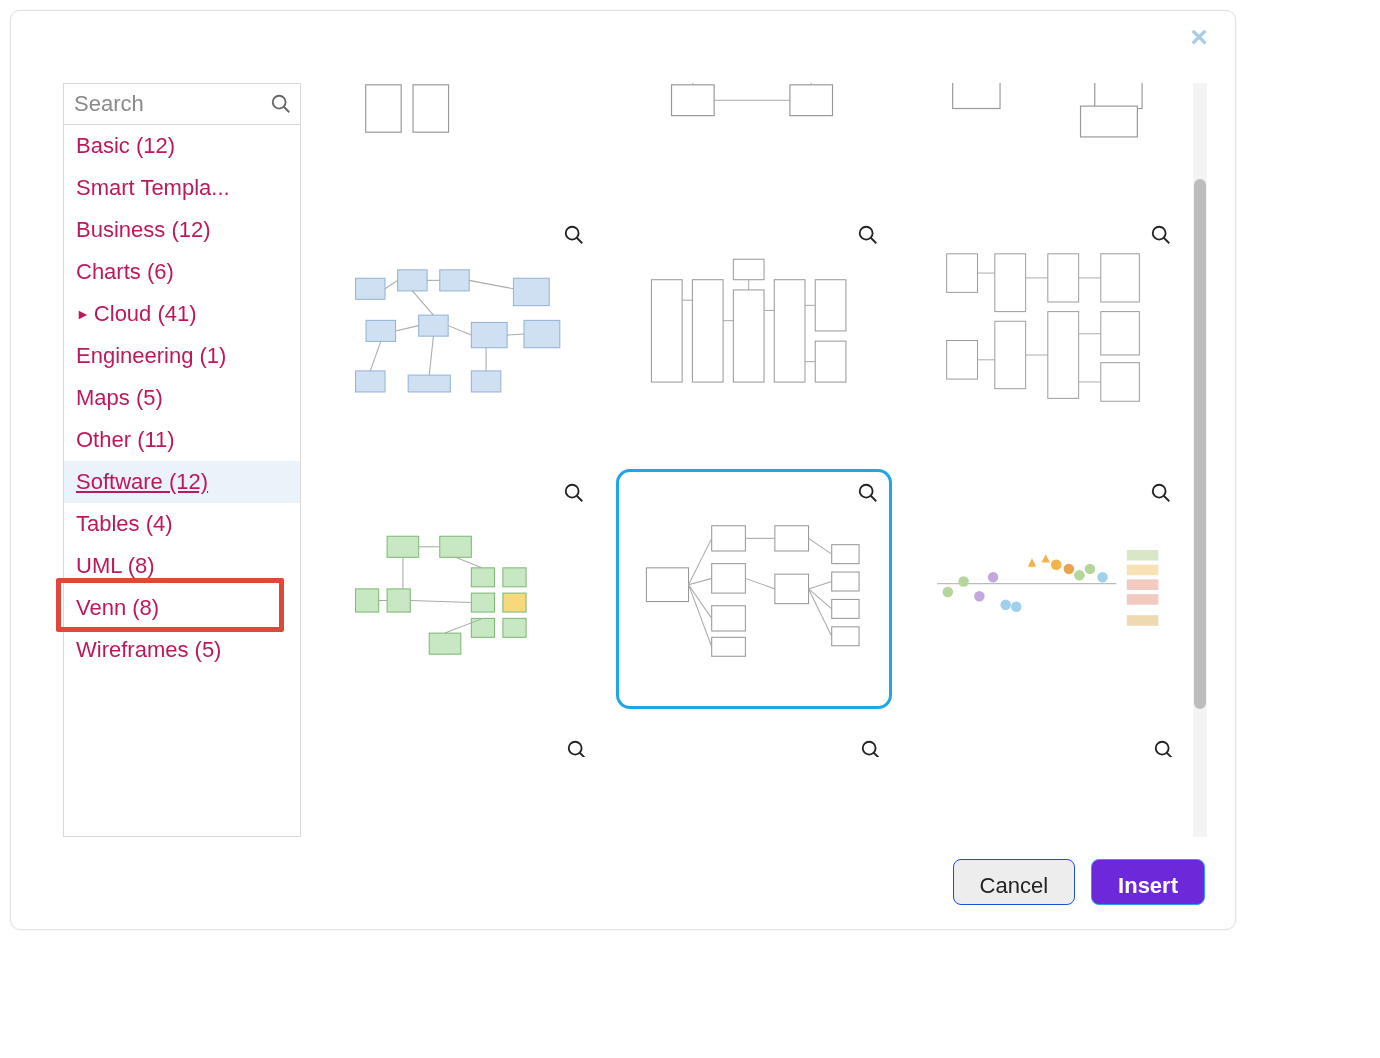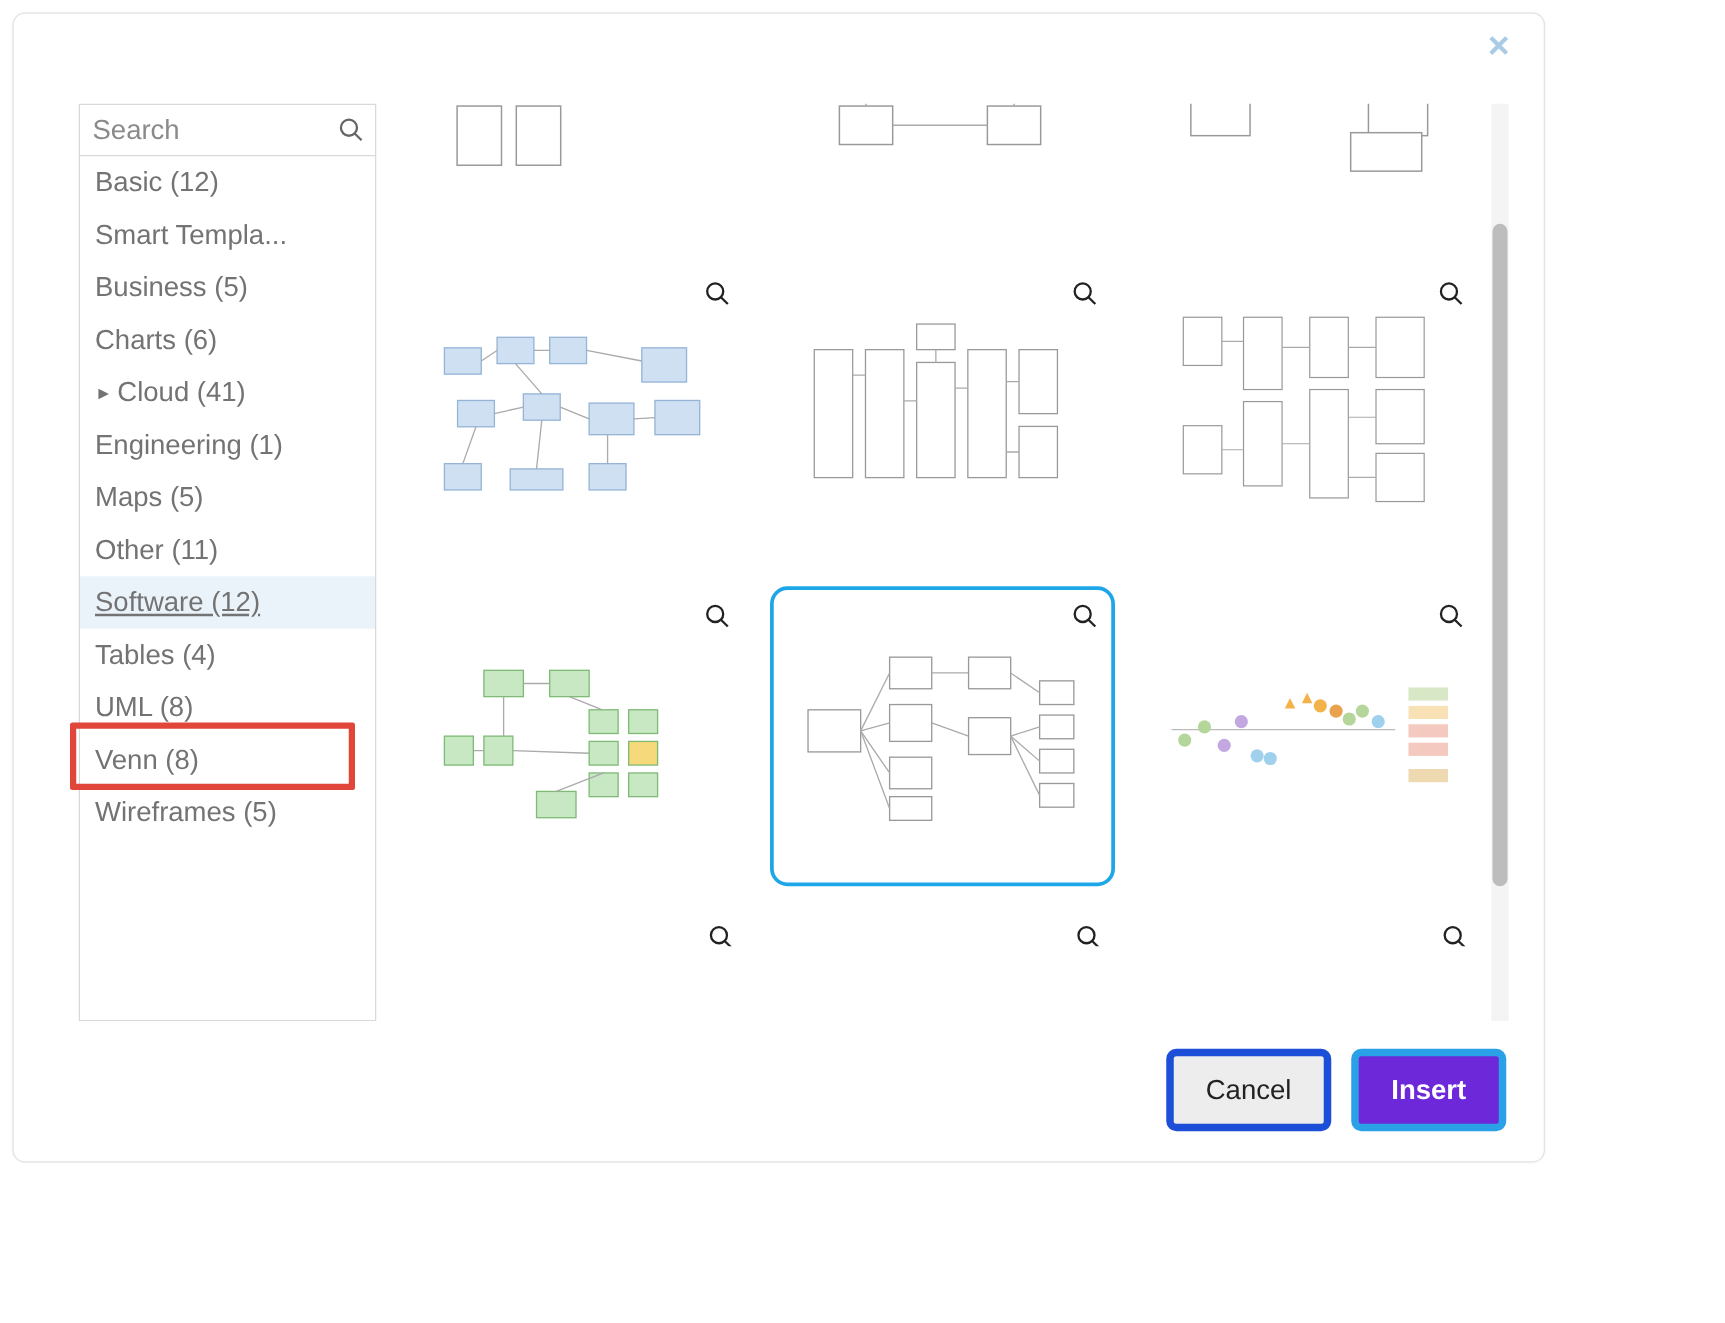--- a/index.html
+++ b/index.html
@@ -69,21 +69,21 @@
     flex: 1;
     overflow-y: auto;
     background: #fff;
   }
   .cat-scroll::-webkit-scrollbar { width: 14px; }
   .cat-scroll::-webkit-scrollbar-track { background: #f4f4f4; }
   .cat-scroll::-webkit-scrollbar-thumb { background: #bdbdbd; border-radius: 7px; }
   .cat-item {
     padding: 8px 12px;
     font-size: 22px;
-    color: #737373;
+    color: #be185d;
     cursor: pointer;
     white-space: nowrap;
     overflow: hidden;
     text-overflow: ellipsis;
     display: flex;
     align-items: center;
   }
   .cat-item.selected {
     background: #eaf2fa;
     text-decoration: underline;
@@ -191,25 +191,25 @@
   }
   .peek-bottom .thumb { height: 240px; }
 
   .footer {
     display: flex;
     justify-content: flex-end;
     gap: 16px;
     padding: 22px 30px 24px 0;
   }
   .btn {
-    height: 66px;
+    height: 46px;
     padding: 13px 26px;
     font-size: 22px;
     border-radius: 8px;
-    border: 6px solid #1d4ed8;
+    border: 1px solid #1d4ed8;
     background: #ededed;
     color: #222;
     cursor: pointer;
   }
   .btn-primary {
     background: #6d28d9;
     border-color: #2aa0e6;
     color: #fff;
     font-weight: 600;
   }
@@ -238,21 +238,21 @@
         </svg>
       </div>
       <div class="cat-scroll">
         <div class="cat-item">
             <span>Basic (12)</span>
           </div>
         <div class="cat-item">
             <span>Smart Templa...</span>
           </div>
         <div class="cat-item">
-            <span>Business (5)</span>
+            <span>Business (12)</span>
           </div>
         <div class="cat-item">
             <span>Charts (6)</span>
           </div>
         <div class="cat-item">
             <span class="expand-icon">►</span>
             <span>Cloud (41)</span>
           </div>
         <div class="cat-item">
             <span>Engineering (1)</span>

